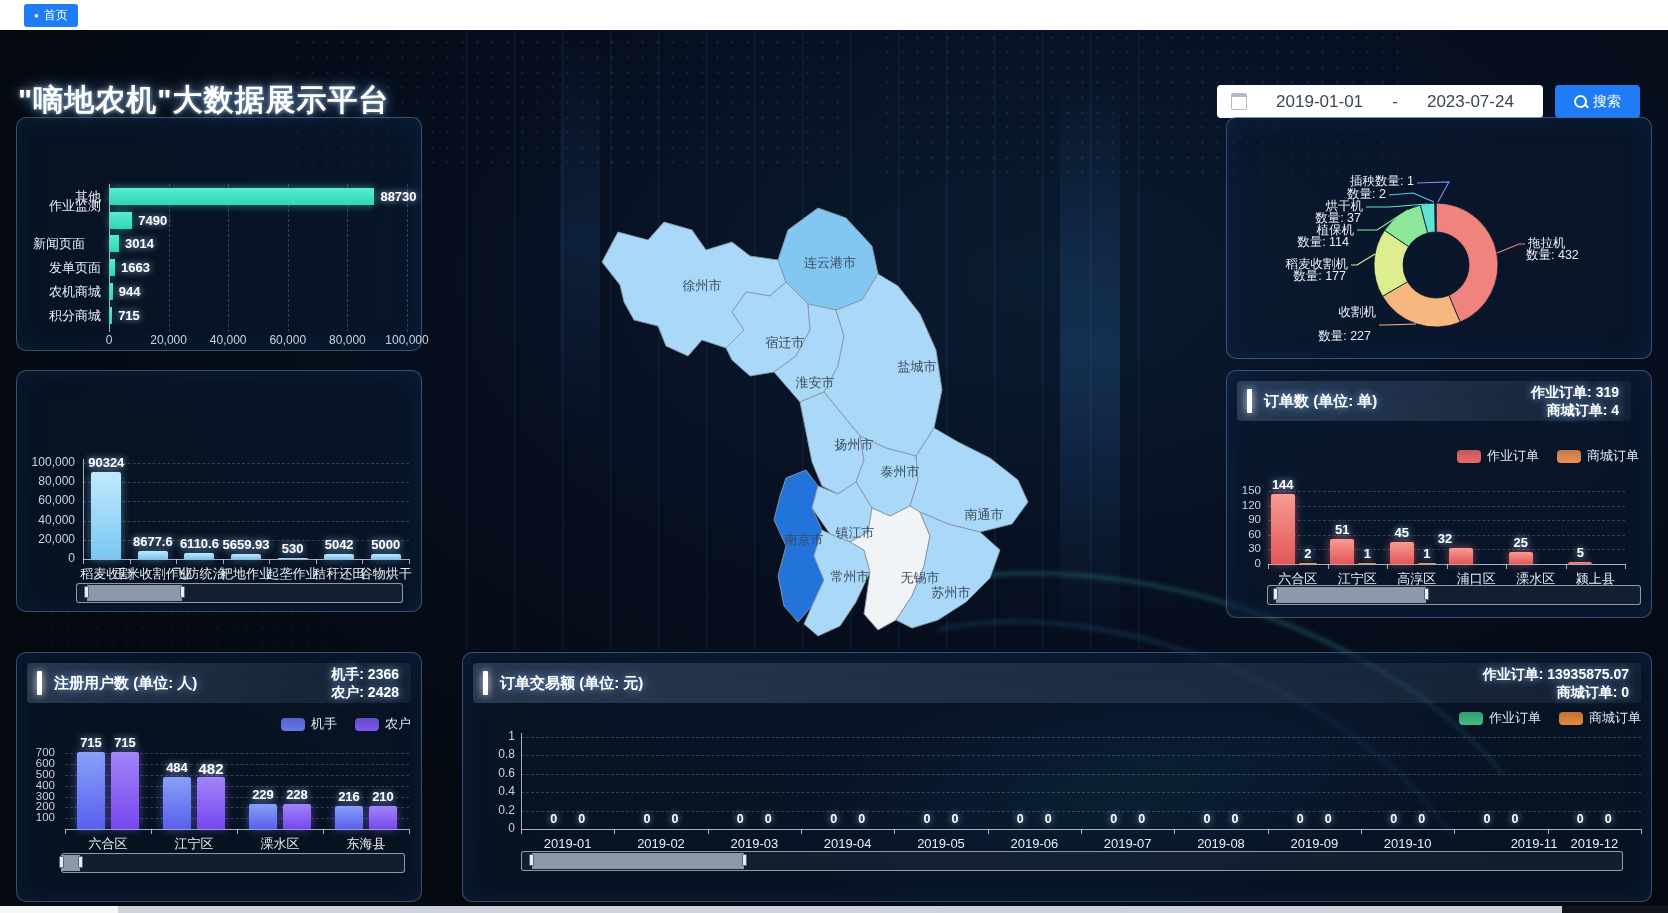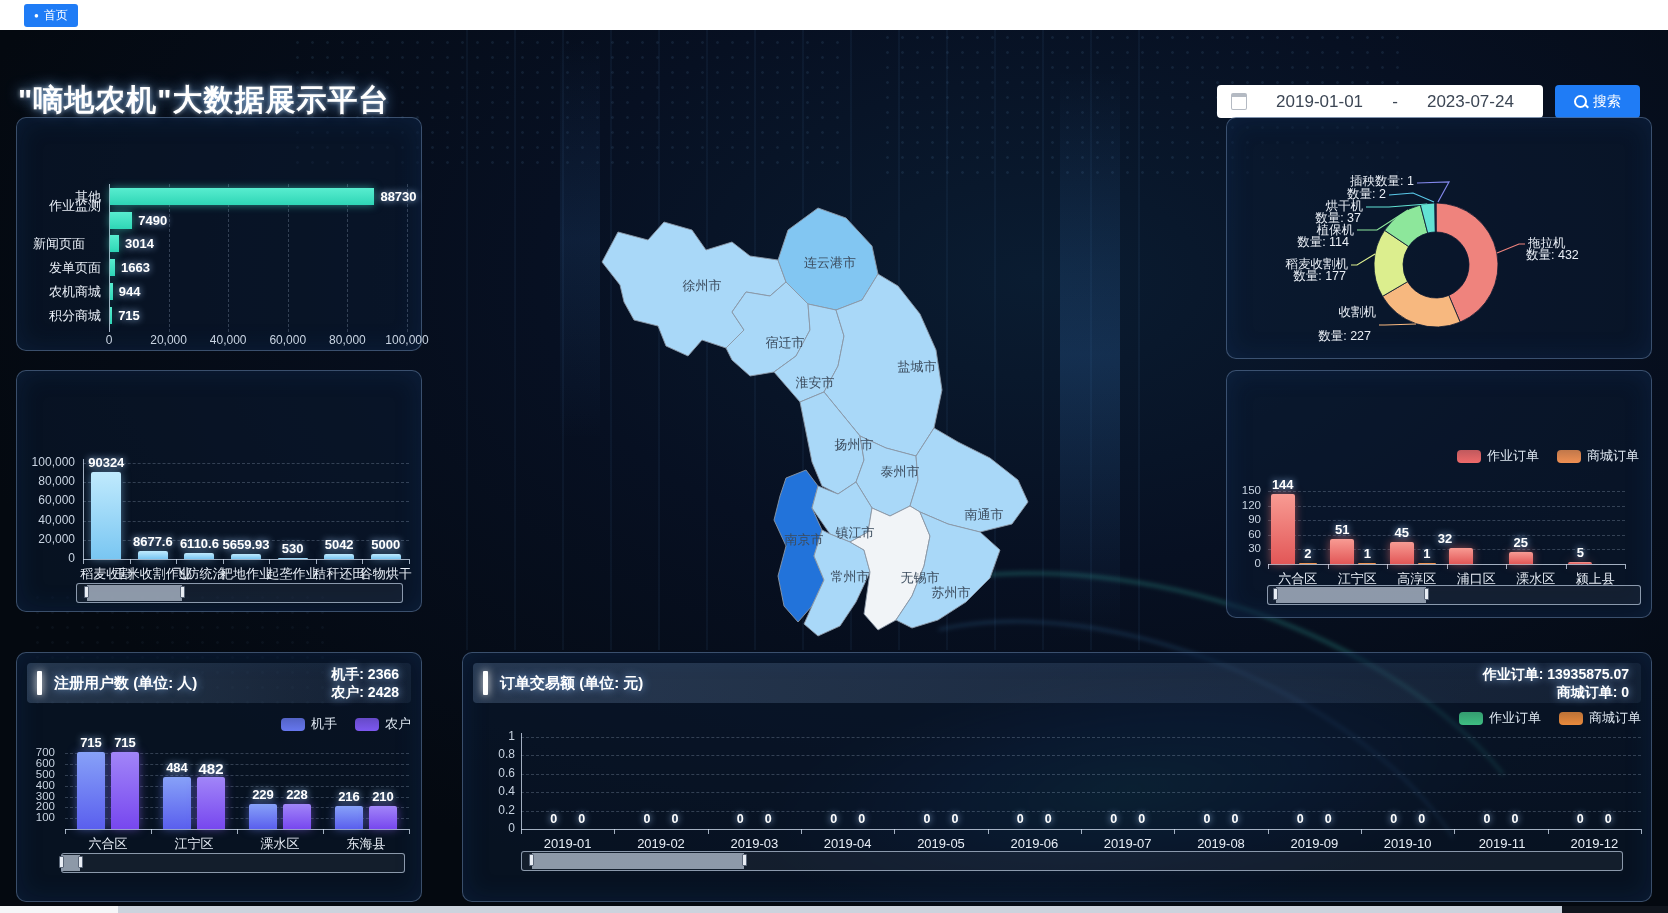--- a/index.html
+++ b/index.html
@@ -280,20 +280,28 @@
           <div class="dlab" style="top: 140px; left: -59px; width: 180px; text-align: right;">稻麦收割机</div>
           <div class="dlab" style="top: 152px; left: -61px; width: 180px; text-align: right;">数量: 177</div>
           <div class="dlab" style="top: 188px; left: -31px; width: 180px; text-align: right;">收割机</div>
           <div class="dlab" style="top: 212px; left: -36px; width: 180px; text-align: right;">数量: 227</div>
           <div class="dlab" style="top: 119px; left: 301px;">拖拉机</div>
           <div class="dlab" style="top: 131px; left: 299px;">数量: 432</div>
         </div>
     </div>
 
     <div class="panel" style="left:1226px;top:340px;width:424px;height:246px;">
+      <div class="ph tall" style="right:20px;">
+        <span class="accent"></span>
+        <span class="ph-title">订单数 (单位: 单)</span>
+        <div class="ph-stats">
+          <div><span class="stat-l">作业订单</span><span>319</span></div>
+          <div><span class="stat-l">商城订单</span><span>4</span></div>
+        </div>
+      </div>
       <div class="chart" id="c4">
           <div class="legend" style="top: 76px; right: 12px;">
             <div class="lg-item">
               <div class="lg-pill" style="background: linear-gradient(rgba(238, 106, 106, 0.8), rgb(238, 106, 106));"></div>
               <div class="lg-txt">作业订单</div>
             </div>
             <div class="lg-item">
               <div class="lg-pill" style="background: linear-gradient(rgba(239, 144, 83, 0.8), rgb(239, 144, 83));"></div>
               <div class="lg-txt">商城订单</div>
             </div>
@@ -416,21 +424,21 @@
           <div class="val" style="left: 742px; top: 160px; width: 60px; font-size: 12.5px;">0</div>
           <div class="axis" style="left: 804.667px; top: 176px; width: 1px; height: 5px;"></div>
           <div class="cat" style="left: 806.333px; top: 184px; width: 90px;">2019-09</div>
           <div class="val" style="left: 807.333px; top: 160px; width: 60px; font-size: 12.5px;">0</div>
           <div class="val" style="left: 835.333px; top: 160px; width: 60px; font-size: 12.5px;">0</div>
           <div class="axis" style="left: 898px; top: 176px; width: 1px; height: 5px;"></div>
           <div class="cat" style="left: 899.667px; top: 184px; width: 90px;">2019-10</div>
           <div class="val" style="left: 900.667px; top: 160px; width: 60px; font-size: 12.5px;">0</div>
           <div class="val" style="left: 928.667px; top: 160px; width: 60px; font-size: 12.5px;">0</div>
           <div class="axis" style="left: 991.333px; top: 176px; width: 1px; height: 5px;"></div>
-          <div class="cat" style="left: 994px; top: 184px; width: 90px;">2019-11</div>
+          <div class="cat" style="left: 1026px; top: 184px; width: 90px;">2019-11</div>
           <div class="val" style="left: 994px; top: 160px; width: 60px; font-size: 12.5px;">0</div>
           <div class="val" style="left: 1022px; top: 160px; width: 60px; font-size: 12.5px;">0</div>
           <div class="axis" style="left: 1084.67px; top: 176px; width: 1px; height: 5px;"></div>
           <div class="cat" style="left: 1086.33px; top: 184px; width: 90px;">2019-12</div>
           <div class="val" style="left: 1087.33px; top: 160px; width: 60px; font-size: 12.5px;">0</div>
           <div class="val" style="left: 1115.33px; top: 160px; width: 60px; font-size: 12.5px;">0</div>
           <div class="axis" style="left: 1178px; top: 176px; width: 1px; height: 5px;"></div>
           <div class="dz" style="left: 58px; top: 198px; width: 1100px;">
             <div class="dz-fill" style="left: 10px; width: 212px;"></div>
             <div class="dz-h" style="left: 7px;"></div>

